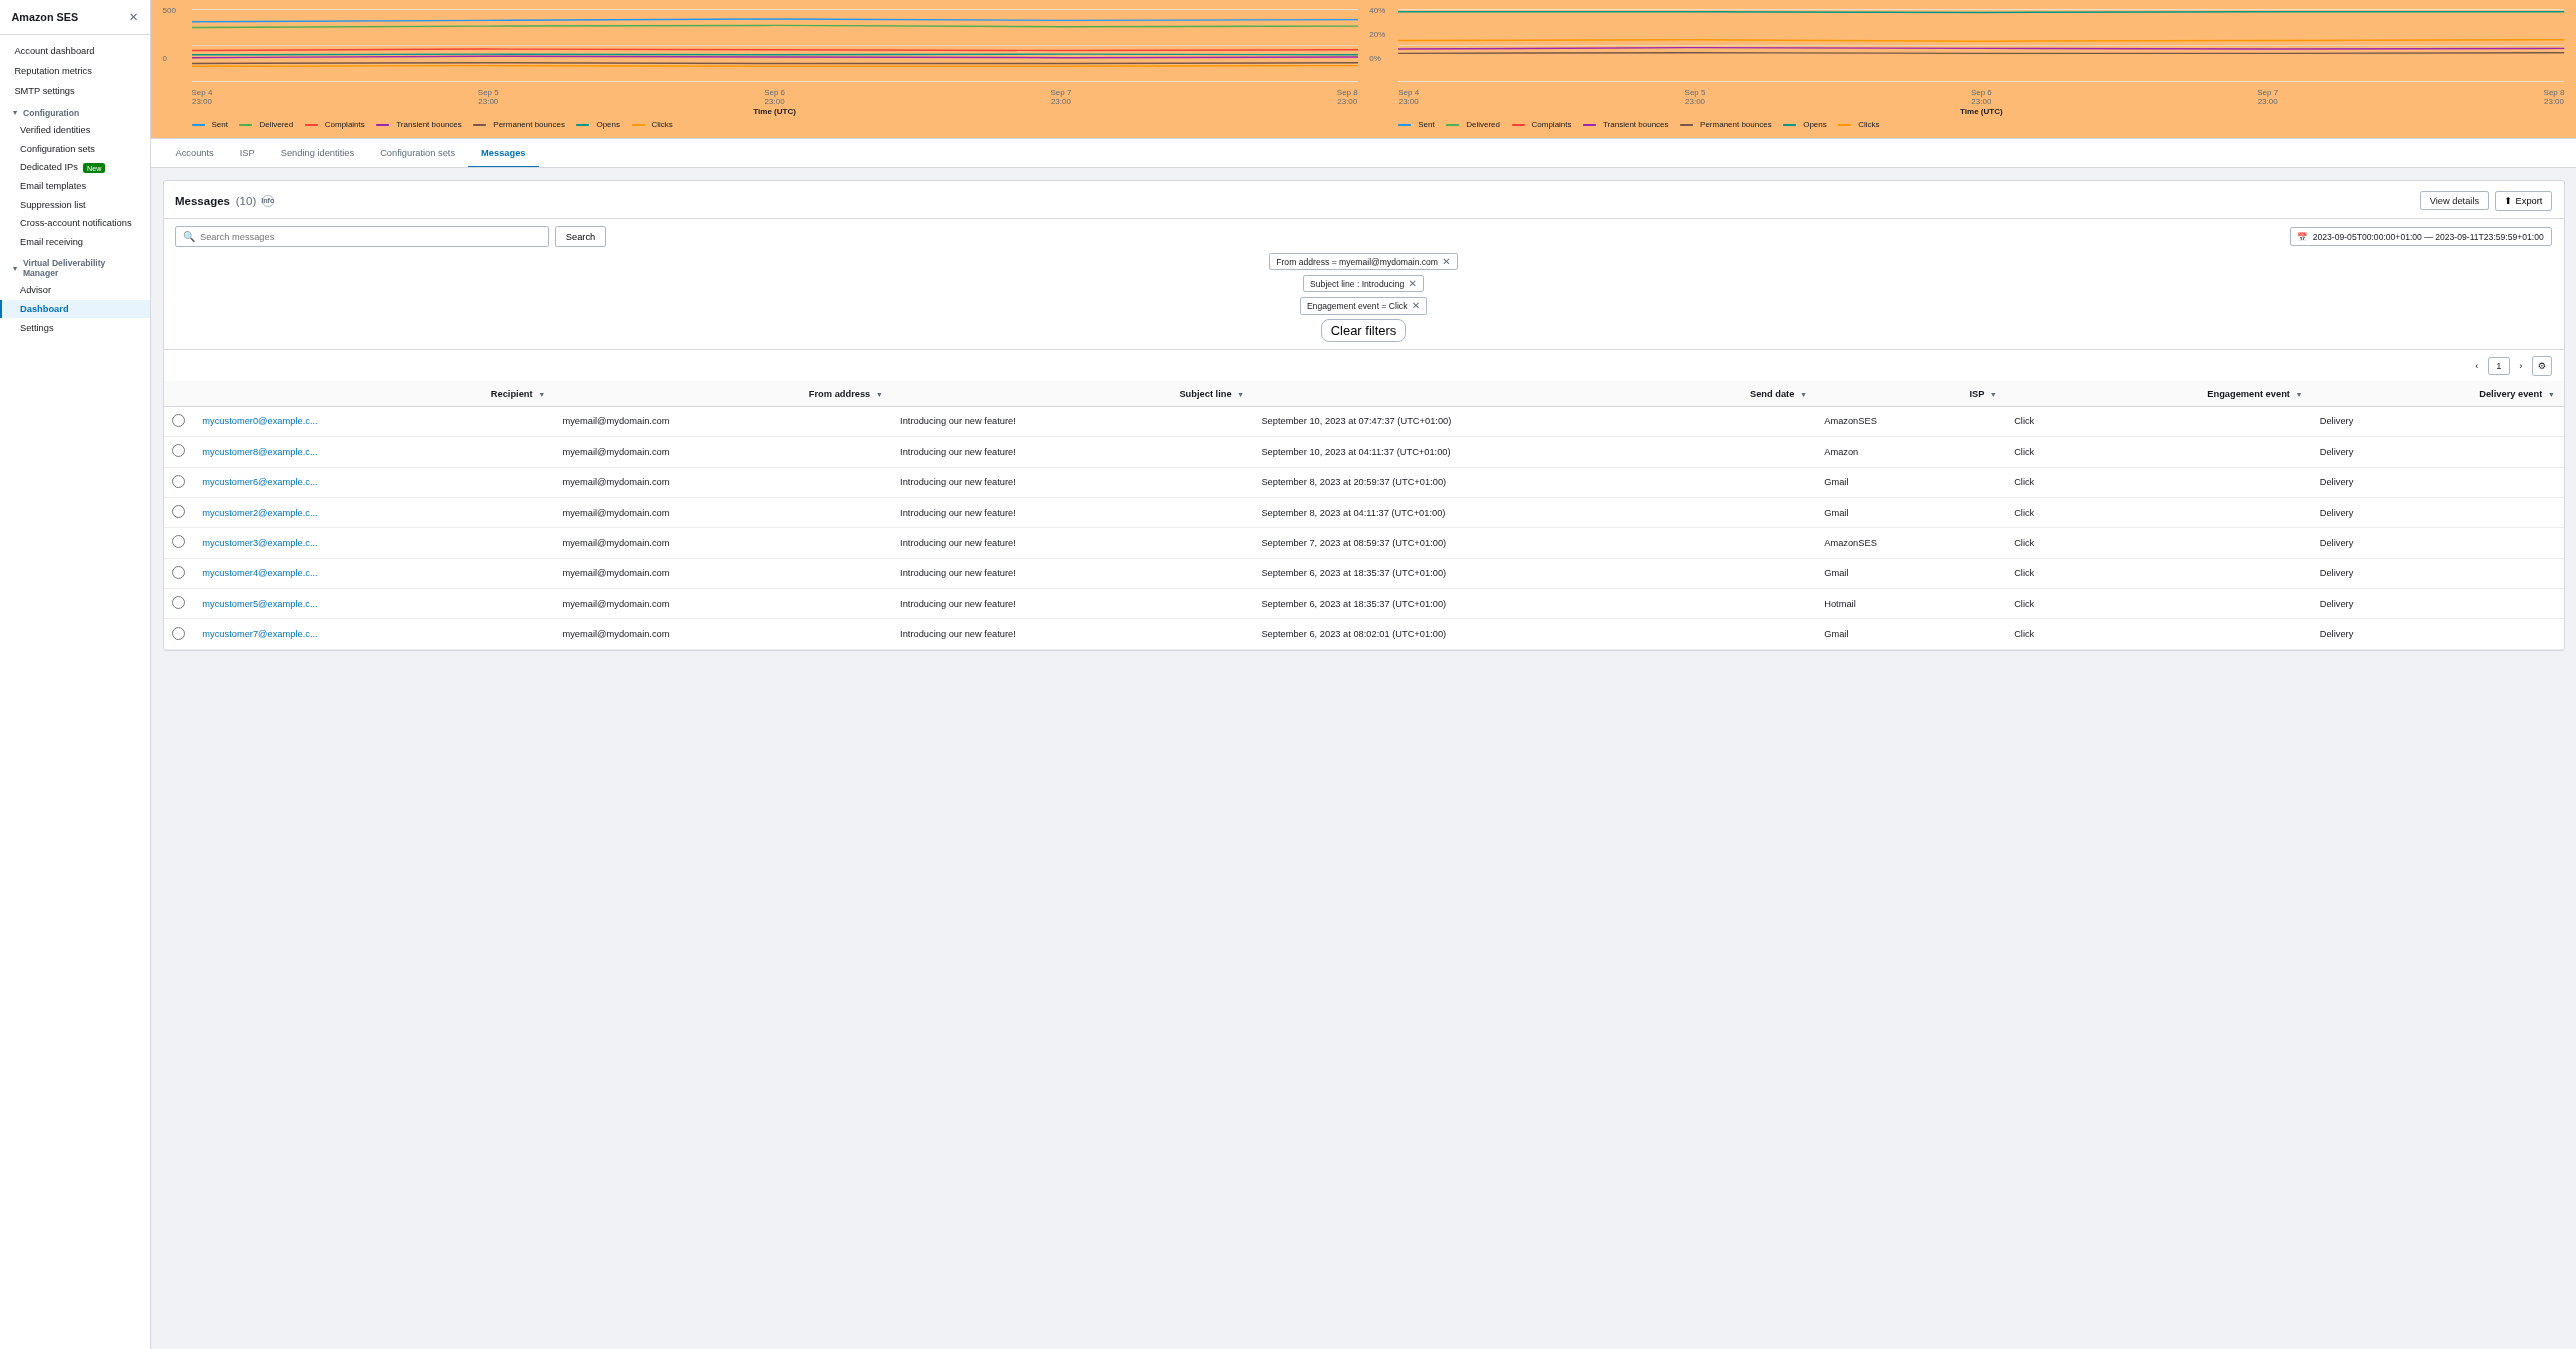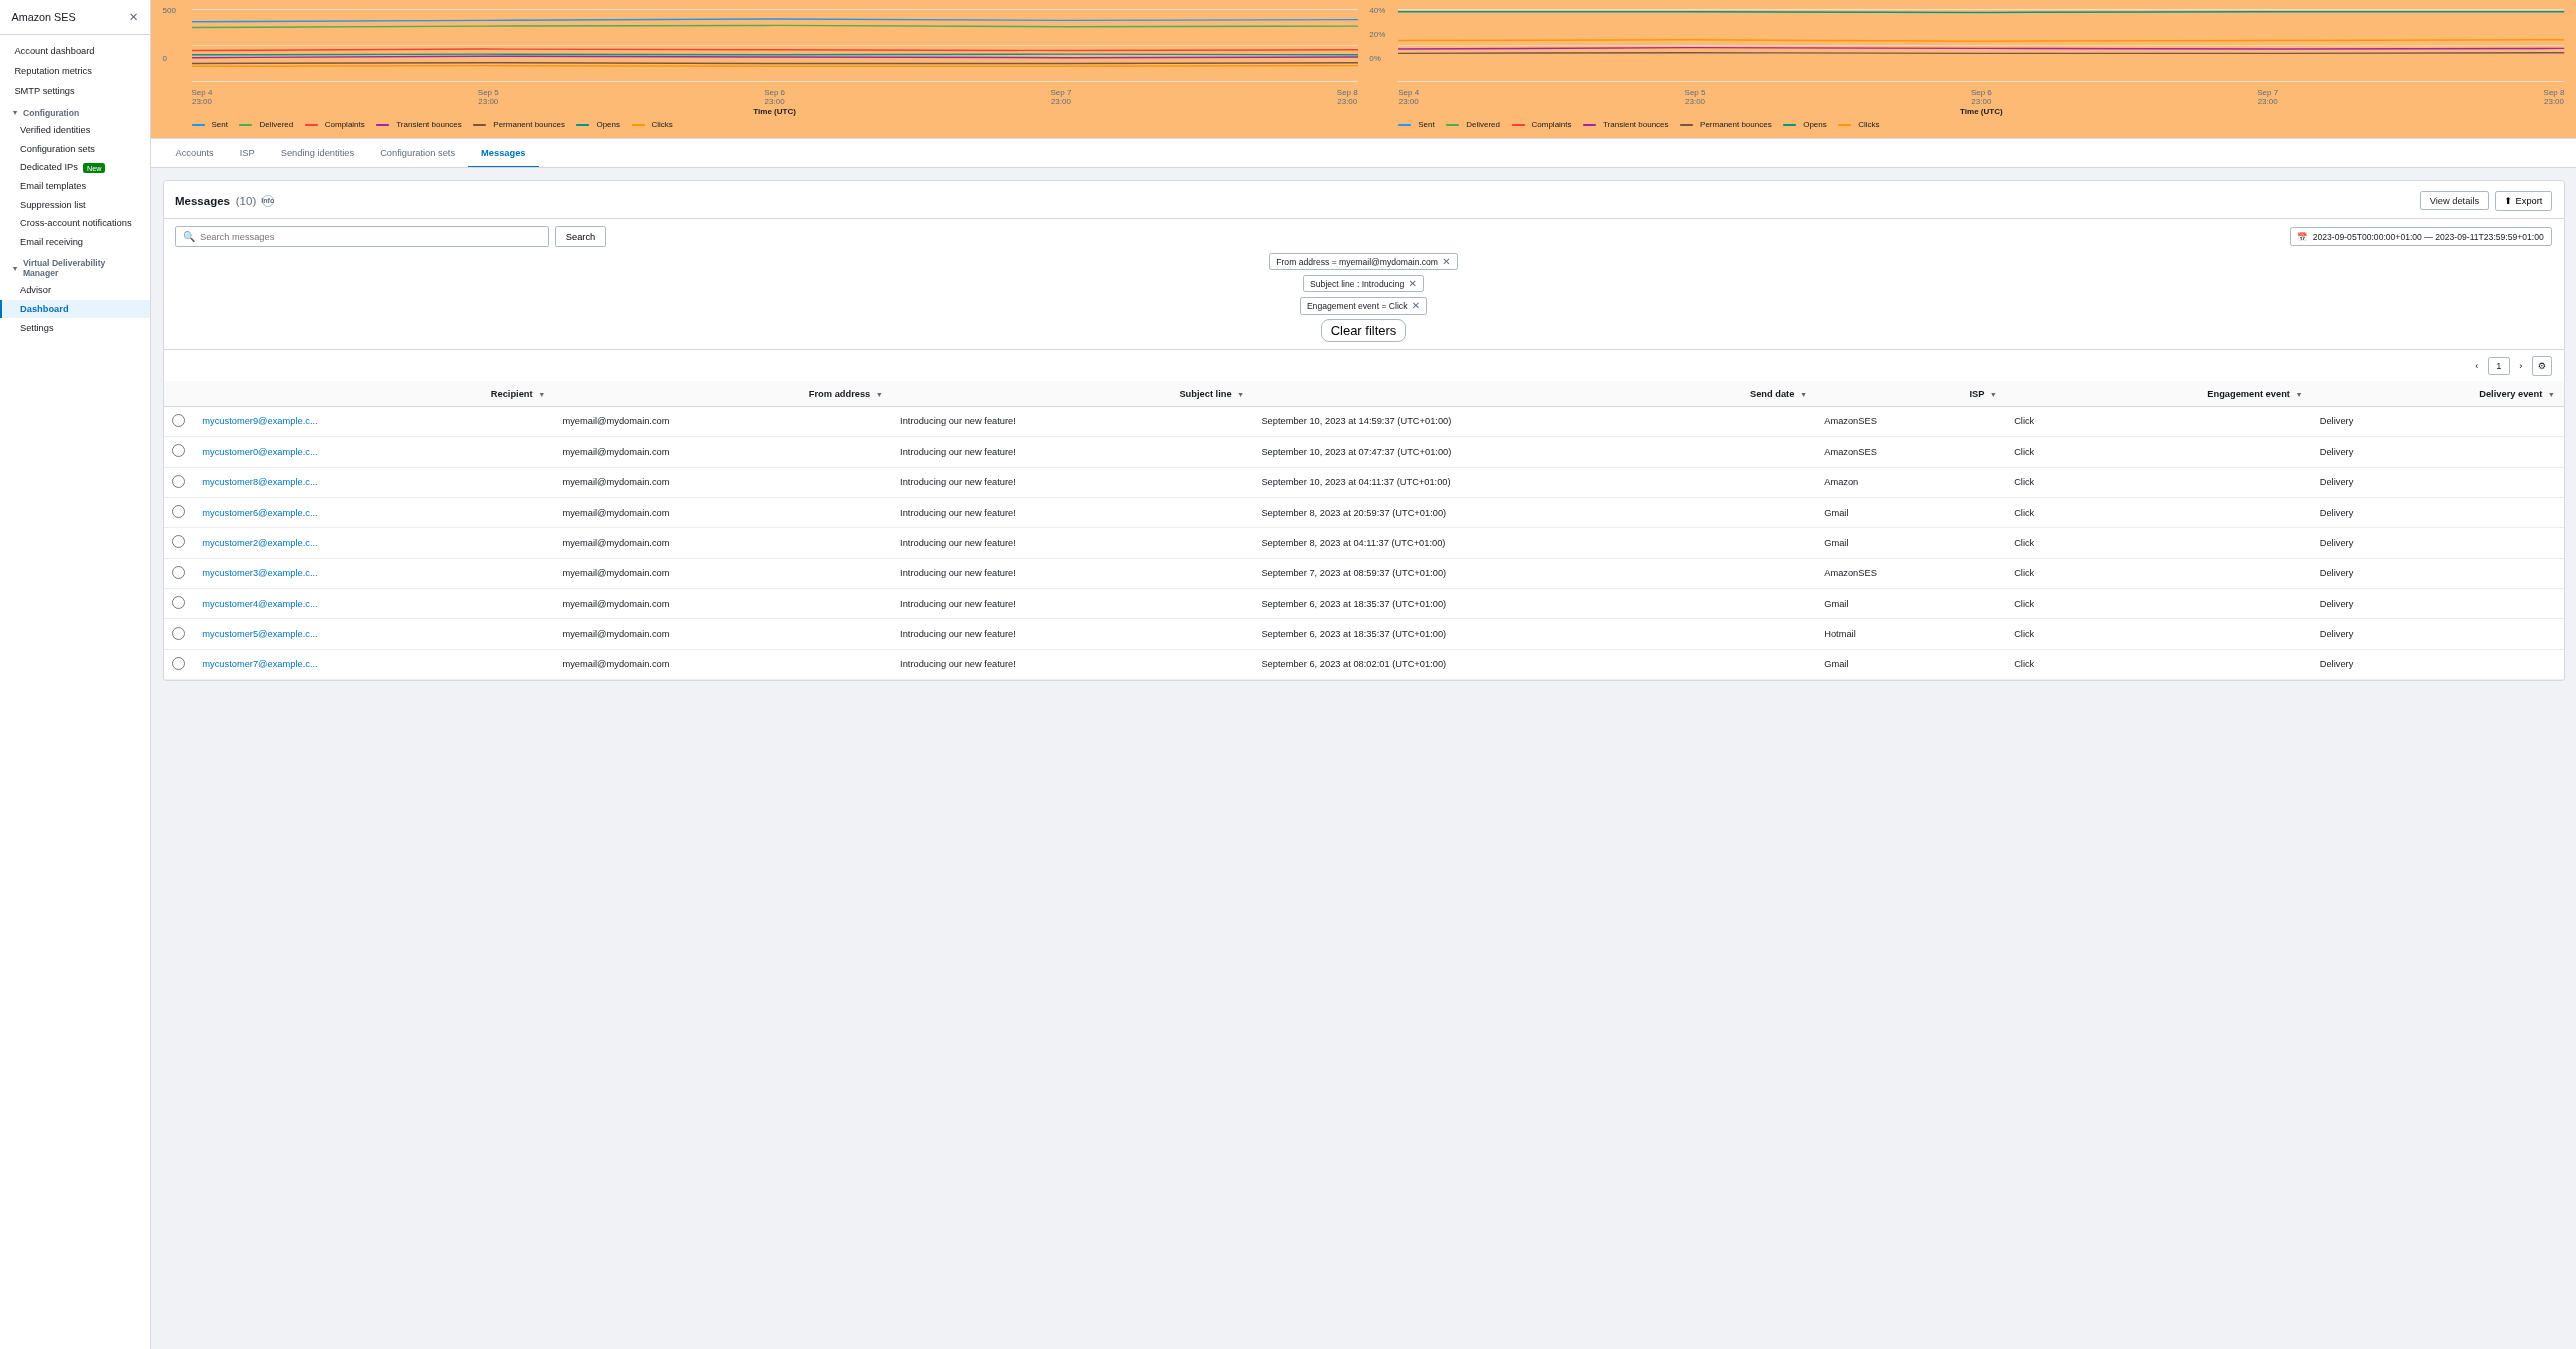--- a/index.html
+++ b/index.html
@@ -1,21 +1,21 @@
 <!DOCTYPE html>
 <html style="font-size:11.5px"><head>
   <meta charset="utf-8">
   <style>
     * { box-sizing: border-box; margin: 0; padding: 0; }
     body { font-family: -apple-system, BlinkMacSystemFont, 'Segoe UI', Arial, sans-serif; font-size: 9.3px; background: #f0f2f5; color: #16191f; display: flex; height: 100vh; overflow: hidden; }
 
     
     #sidebar { width: 151px; min-width: 151px; background: #fff; border-right: 0.7px solid #d5d9de; display: flex; flex-direction: column; overflow-y: auto; }
     #sidebar-header { display: flex; align-items: center; justify-content: space-between; padding: 10px 11.5px; border-bottom: 0.7px solid #d5d9de; }
-    #sidebar-header span { font-weight: 400; font-size: 10.8px; }
+    #sidebar-header span { font-weight: 700; font-size: 10.8px; }
     #sidebar-header button { background: none; border: none; cursor: pointer; font-size: 11.5px; color: #5f6b7a; }
     .sidebar-nav { padding: 5.8px 0; }
     .sidebar-item { padding: 5px 14.4px; cursor: pointer; color: #16191f; font-size: 9.3px; }
     .sidebar-section { padding: 7.2px 11.5px 2.9px 11.5px; font-weight: 700; font-size: 8.6px; color: #5f6b7a; display: flex; align-items: center; gap: 4.3px; cursor: pointer; }
     .sidebar-section .arrow { font-size: 7.2px; }
     .sidebar-sub { padding: 4.3px 14.4px 4.3px 20px; cursor: pointer; color: #16191f; font-size: 9.3px; }
     .sidebar-active { background: #e8f4fd; color: #0073bb; font-weight: 600; border-left: 2.2px solid #0073bb; padding-left: 18px; }
     .badge-new { background: #037f0c; color: #fff; font-size: 7.2px; padding: 0.7px 3.6px; border-radius: 2.2px; margin-left: 2.9px; }
 
     
@@ -375,34 +375,20 @@
                 <span>Engagement event</span>
                 <span class="sort-icon">▼</span>
               </th>
               <th>
                 <span>Delivery event</span>
                 <span class="sort-icon">▼</span>
               </th>
             </tr>
           </thead>
           <tbody id="table-body">
-          <tr>
-    <td class="radio-cell col-select">
-      <input type="radio" name="row-select" style="">
-    </td>
-    <td>
-      <a class="link-text">mycustomer9@example.c...</a>
-    </td>
-    <td>myemail@mydomain.com</td>
-    <td>Introducing our new feature!</td>
-    <td>September 10, 2023 at 14:59:37 (UTC+01:00)</td>
-    <td>AmazonSES</td>
-    <td>Click</td>
-    <td>Delivery</td>
-  </tr>
               <tr>
     <td class="radio-cell col-select">
       <input type="radio" name="row-select" style="">
     </td>
     <td>
       <a class="link-text">mycustomer0@example.c...</a>
     </td>
     <td>myemail@mydomain.com</td>
     <td>Introducing our new feature!</td>
     <td>September 10, 2023 at 07:47:37 (UTC+01:00)</td>

